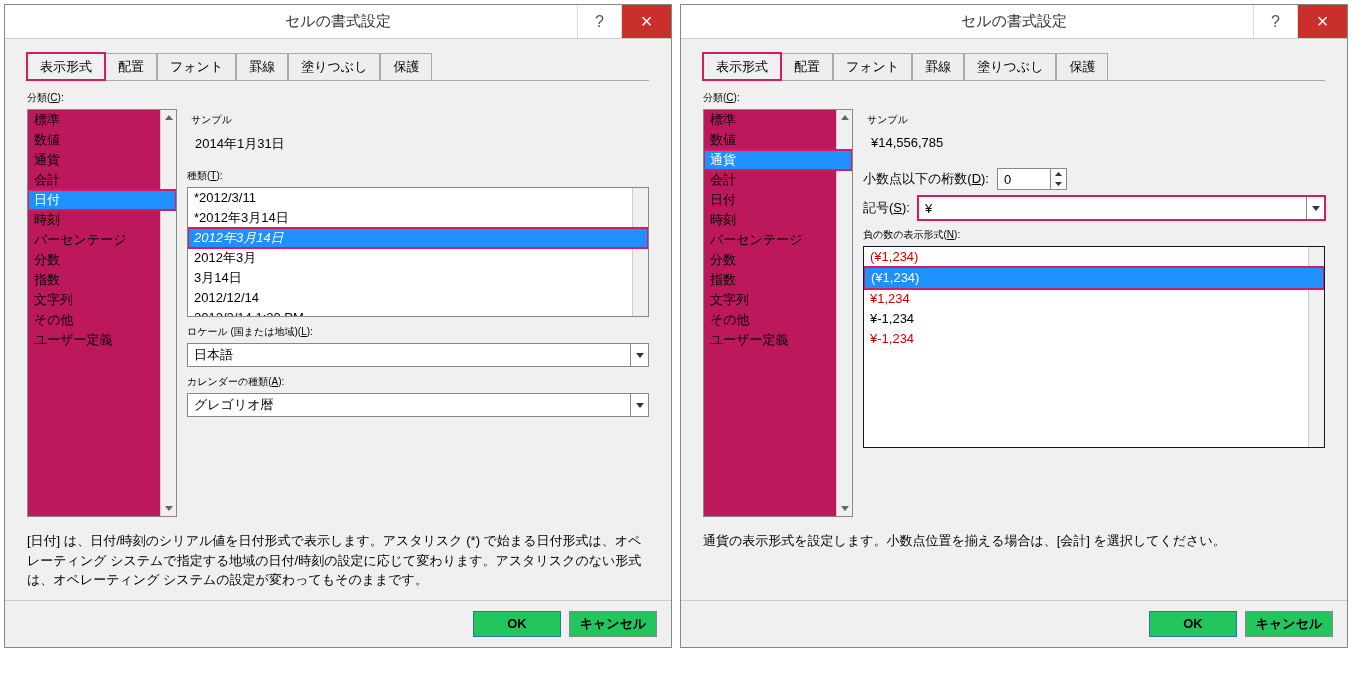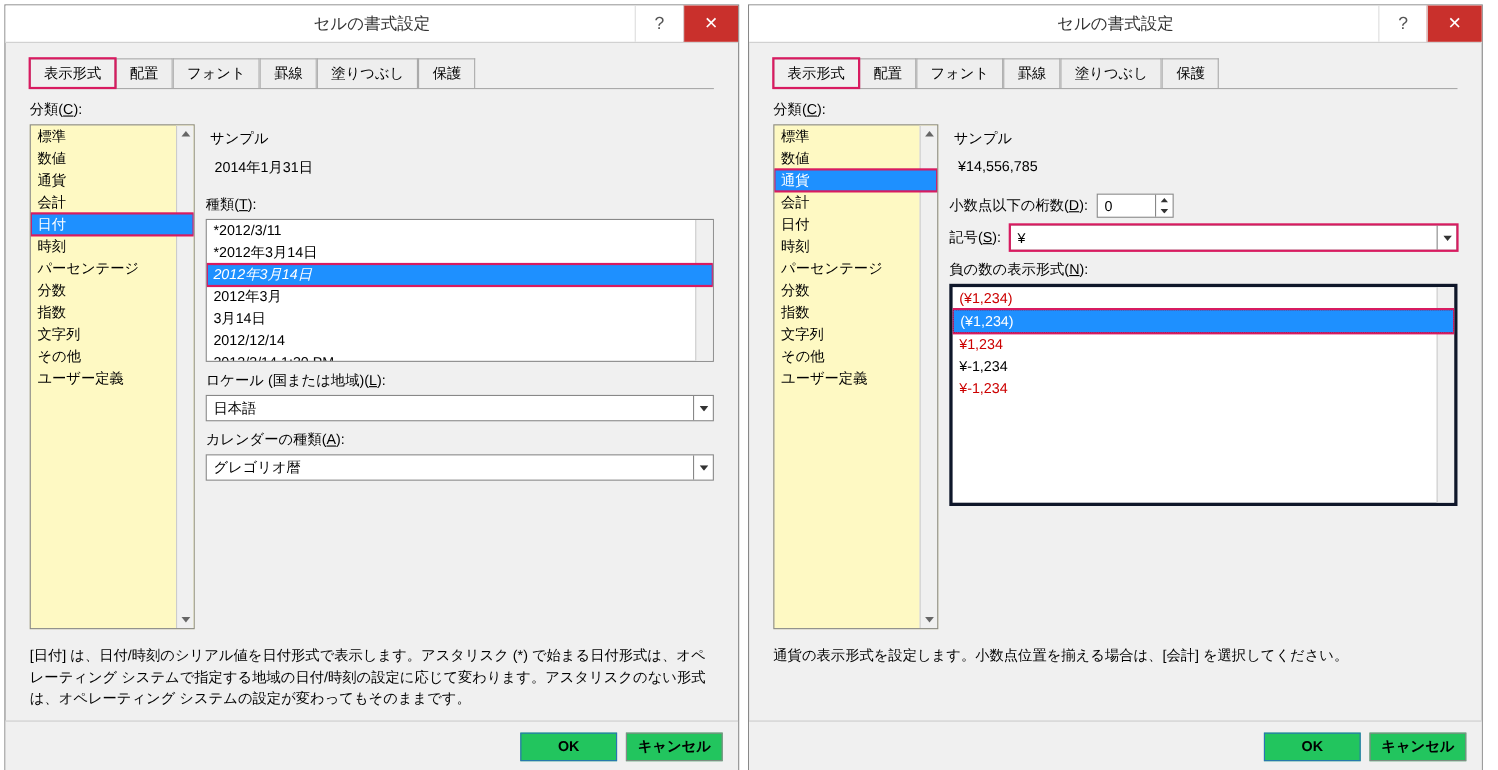--- a/index.html
+++ b/index.html
@@ -56,26 +56,26 @@
     padding: 4px 12px;
     margin-right: 0;
     font-size: 13px;
     position: relative;
   }
   .tab.active {
     background: #f0f0f0;
     font-weight: normal;
   }
   .tab.hl { outline: 2px solid #d81b60; outline-offset: -1px; z-index: 2; }
-  .label { font-size: 13px; margin: 2px 0 4px; }
+  .label { font-size: 10px; margin: 2px 0 4px; }
   .row { display: flex; gap: 10px; }
   .catlist {
     width: 150px;
-    height: 459px;
-    background: #fef9c3;
+    height: 408px;
+    background: #be185d;
     border: 1px solid #888;
     position: relative;
     overflow: hidden;
   }
   .catlist-scroll {
     position: absolute; right: 0; top: 0; bottom: 0; width: 16px;
     background: #f0f0f0; border-left: 1px solid #ccc;
   }
   .catlist-scroll::before, .catlist-scroll::after {
     content: ""; position: absolute; left: 4px; width: 0; height: 0;
@@ -121,21 +121,21 @@
   .field-row { display: flex; align-items: center; gap: 8px; margin-bottom: 6px; }
   .spinner {
     display: flex; width: 70px; height: 22px; border: 1px solid #888; background: #fff;
   }
   .spinner-val { flex: 1; padding: 0 6px; display: flex; align-items: center; }
   .spinner-arrows { width: 16px; border-left: 1px solid #888; display: flex; flex-direction: column; }
   .spin-arrow { flex: 1; display: flex; align-items: center; justify-content: center; }
   .spin-arrow svg { width: 7px; height: 4px; }
   .symbol-combo { flex: 1; }
   .neglist {
-    border: 3px solid #0f172a; background: #fff; height: 202px;
+    border: 1px solid #0f172a; background: #fff; height: 202px;
     position: relative; overflow: hidden;
   }
   .neg-item { padding: 1px 6px; line-height: 18px; }
   .neg-item.red { color: #c00; }
   .neg-item.sel { background: #1e90ff; color: #fff; border: 1px dotted #000; }
   .neg-item.hl { outline: 2px solid #d81b60; outline-offset: -1px; position: relative; z-index: 1; }
   .symbol-row .combo { outline: 2px solid #d81b60; outline-offset: -1px; }
   .under { text-decoration: underline; }
 </style>
 </head>

